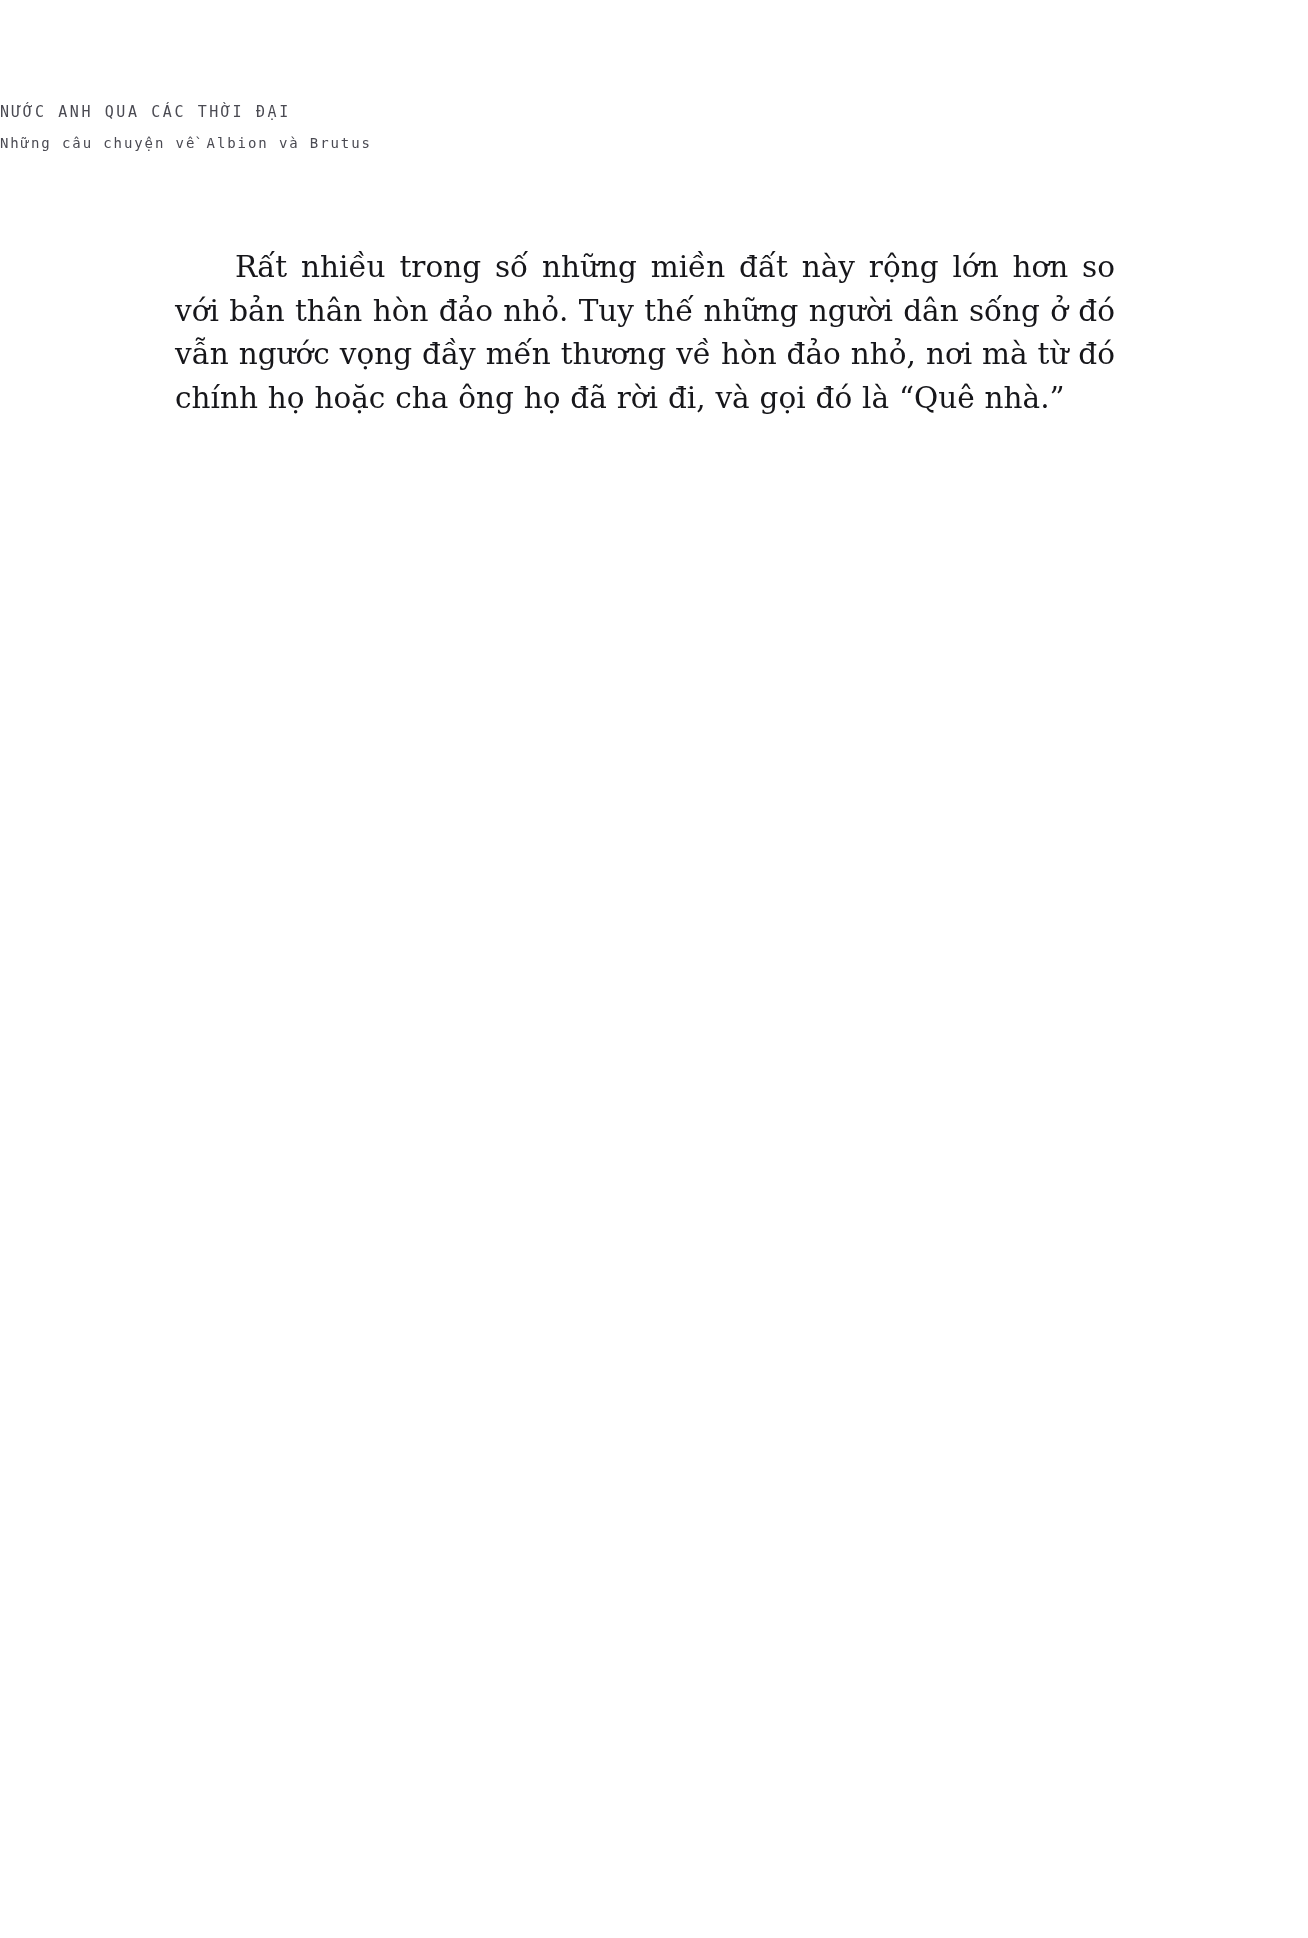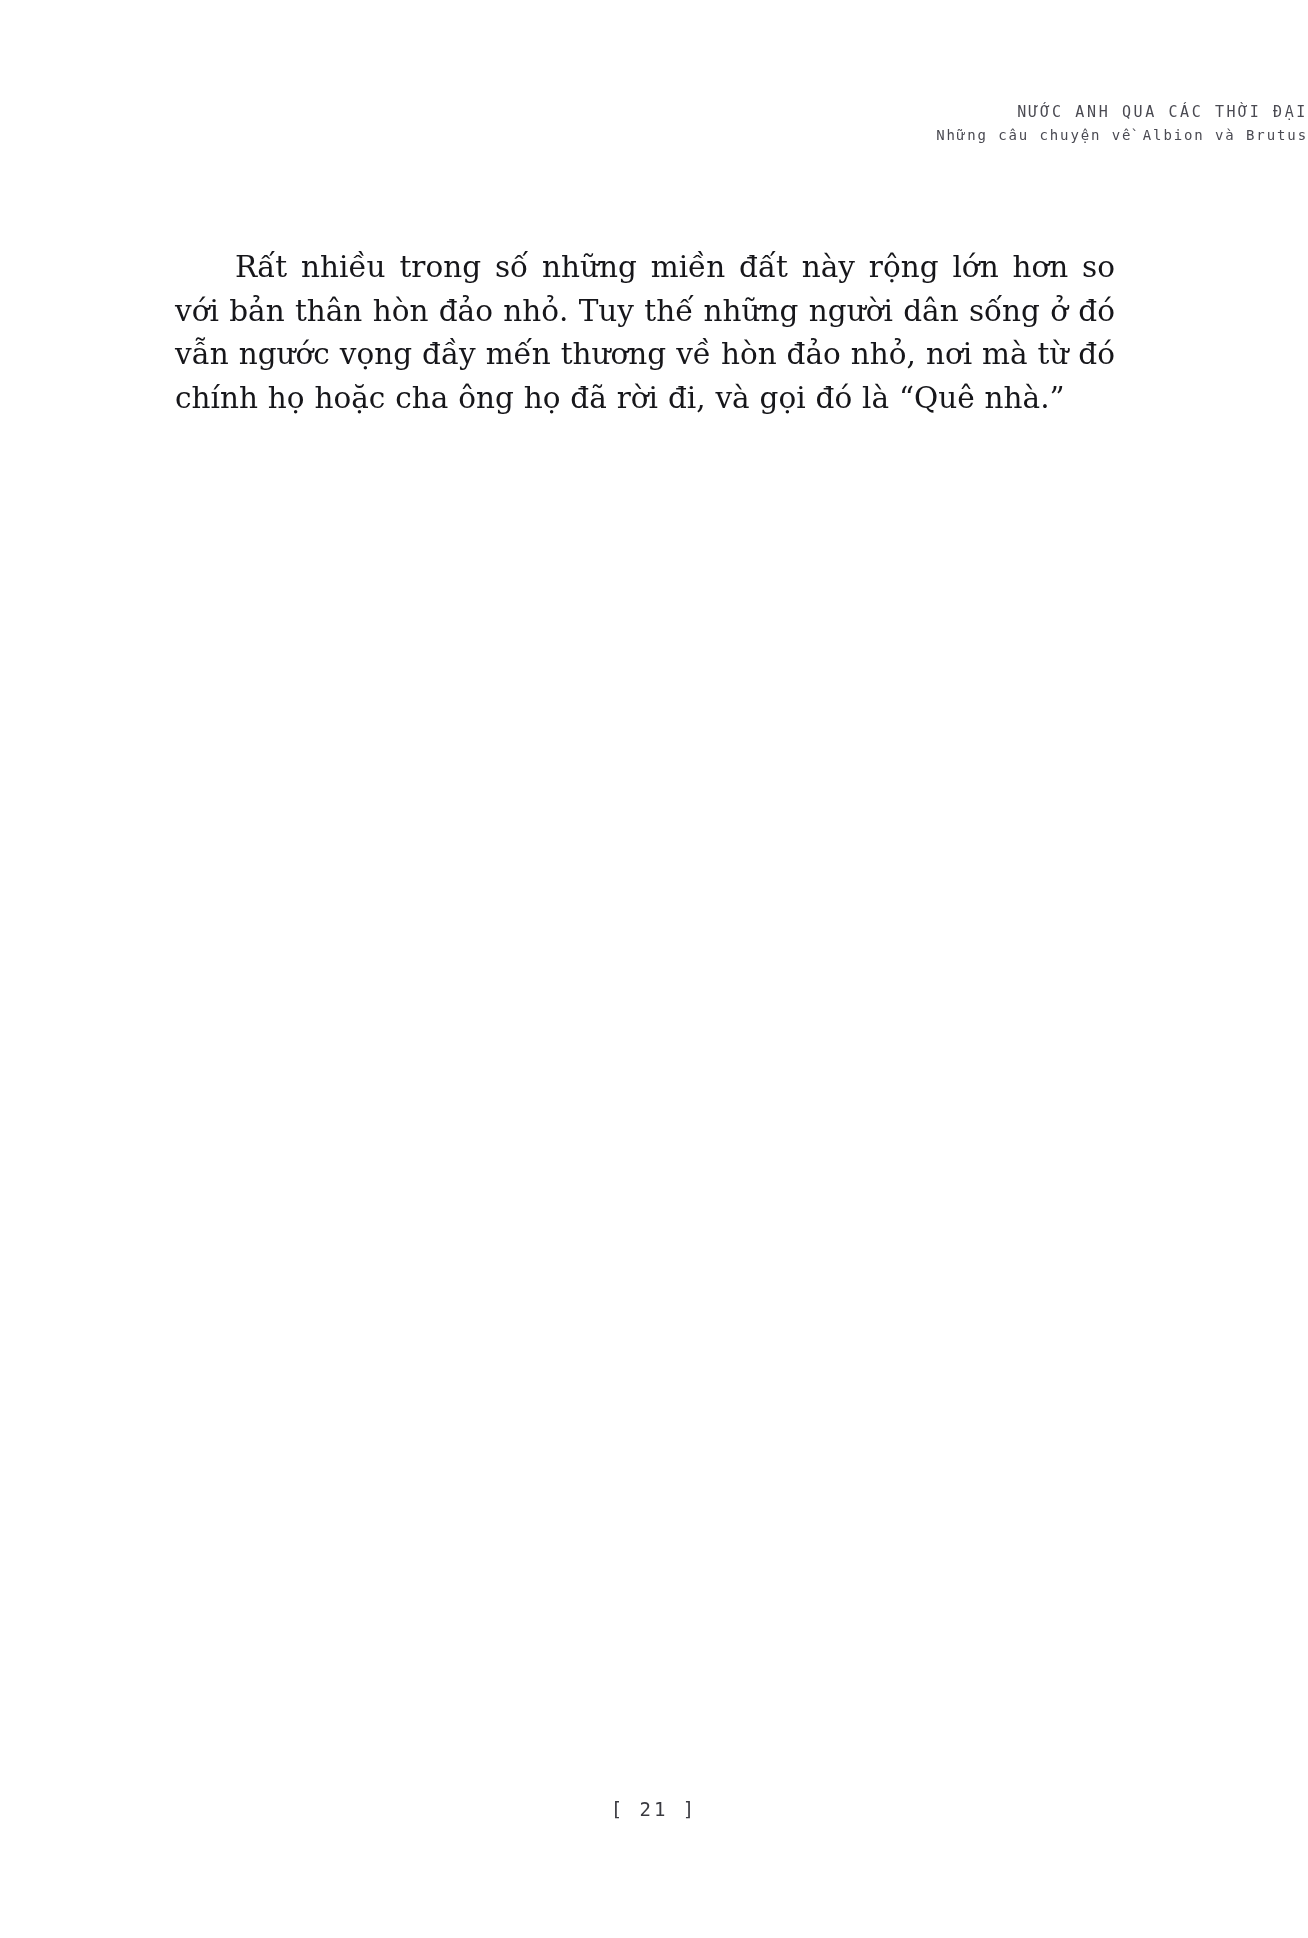--- a/index.html
+++ b/index.html
@@ -13,34 +13,34 @@
     height: 1938px;
     background: #ffffff;
     margin: 0 auto;
     overflow: hidden;
   }
   .running-head {
     position: absolute;
     top: 100px;
     left: 0;
     width: 100%;
-    text-align: right;
+    text-align: left;
     font-family: "DejaVu Sans Mono", monospace;
     color: #4a4a52;
   }
   .running-head .line1 {
     font-size: 15px;
     letter-spacing: 2.6px;
     line-height: 1.6;
   }
   .running-head .line2 {
     font-size: 14px;
     letter-spacing: 1.9px;
     line-height: 1.6;
-    padding-left: 42px;
+    margin-top: 8px;
   }
   .body-block {
     position: absolute;
     top: 198px;
     left: 175px;
     width: 940px;
     margin-top: 48px;
   }
   .body-block p {
     margin: 0;
@@ -72,15 +72,14 @@
 
   <div class="running-head">
     <div class="line1">NƯỚC ANH QUA CÁC THỜI ĐẠI</div>
     <div class="line2">Những câu chuyện về Albion và Brutus</div>
   </div>
 
   <div class="body-block">
     <p>Rất nhiều trong số những miền đất này rộng lớn hơn so với bản thân hòn đảo nhỏ. Tuy thế những người dân sống ở đó vẫn ngước vọng đầy mến thương về hòn đảo nhỏ, nơi mà từ đó chính họ hoặc cha ông họ đã rời đi, và gọi đó là “Quê nhà.”</p>
   </div>
 
-  <div class="folio">[ 21 ]</div>
 
 </div>
 
 </body></html>

